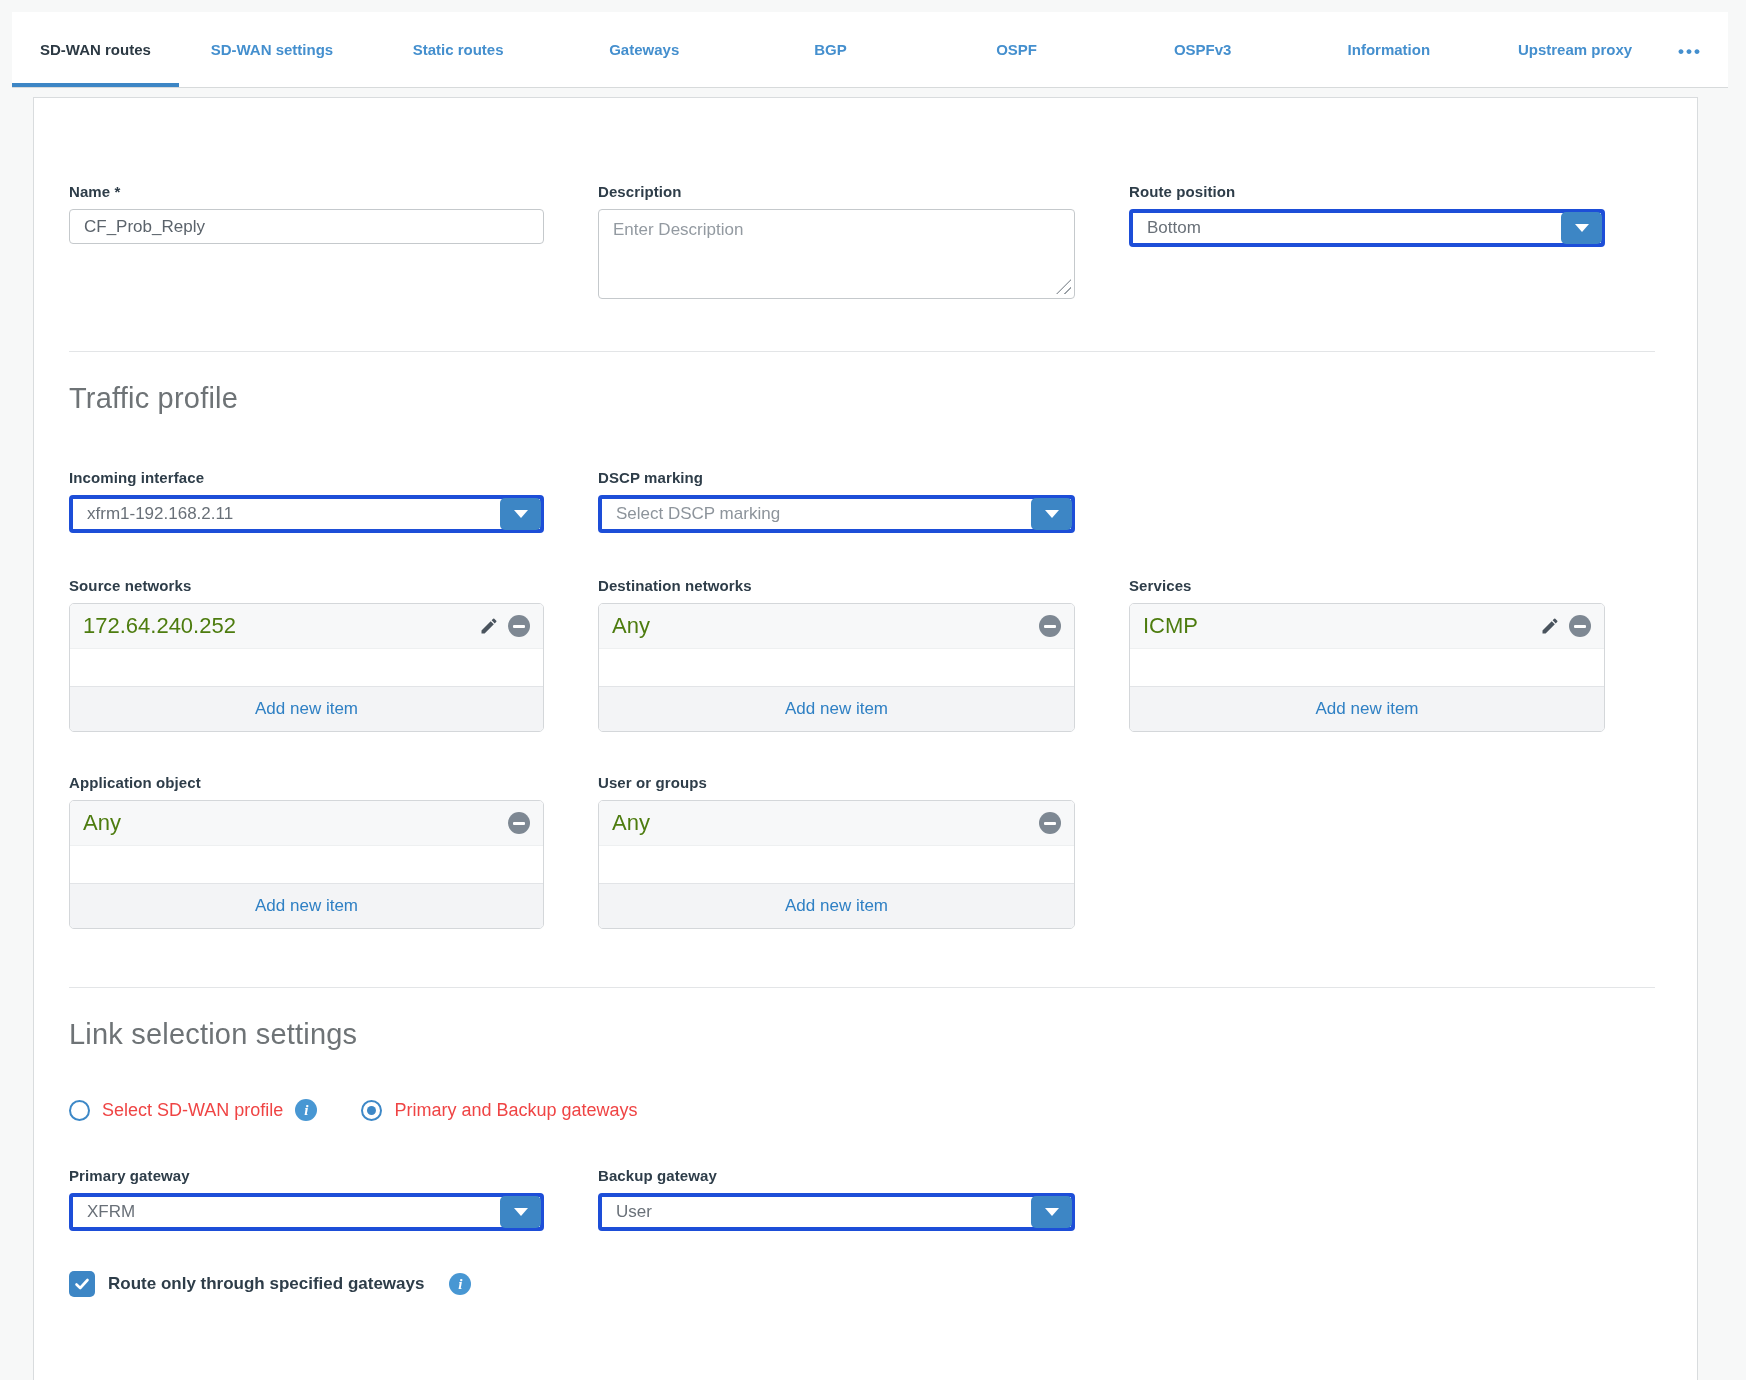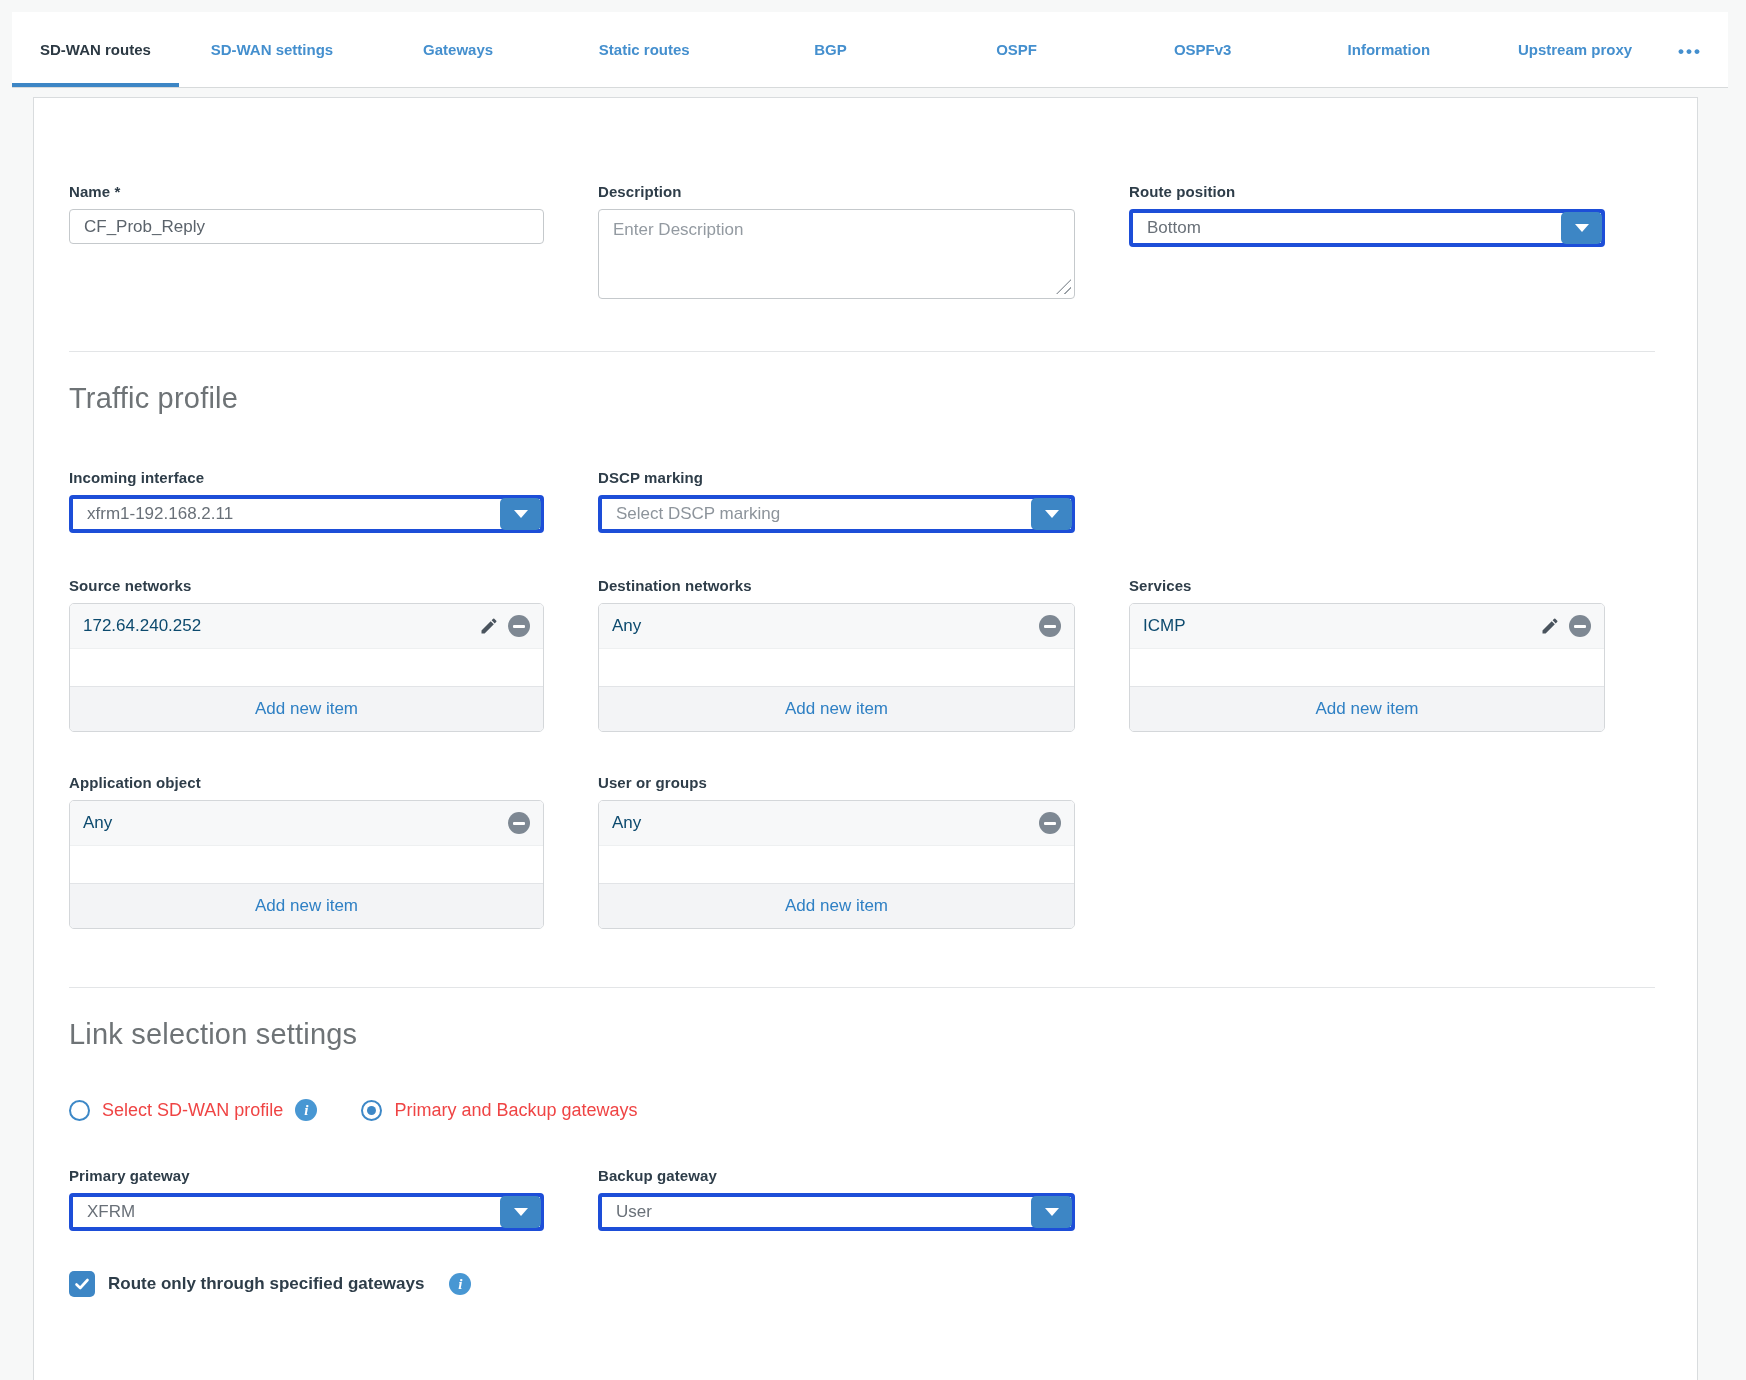--- a/index.html
+++ b/index.html
@@ -109,21 +109,21 @@
   .item-box {
     border:1px solid #d4d7da; border-radius:5px;
     overflow:hidden; background:#fff;
     display:flex; flex-direction:column; height:129px;
   }
   .item-row {
     background:#f7f8f9; height:45px; flex:0 0 45px;
     display:flex; align-items:center; padding:0 13px;
     border-bottom:1px solid #eef0f1;
   }
-  .item-row .item-value { font-size:17px; color:#0c4a6e; flex:1 1 auto; }
+  .item-row .item-value { font-size:22px; color:#4d7c0f; flex:1 1 auto; }
   .item-actions { display:flex; align-items:center; gap:9px; }
   .pencil-icon { width:20px; height:20px; cursor:pointer; }
   .pencil-icon svg { width:20px; height:20px; fill:#4a545e; }
   .minus-icon {
     width:22px; height:22px; border-radius:50%; background:#7e8893;
     position:relative; cursor:pointer;
   }
   .minus-icon::after {
     content:""; position:absolute; left:5px; right:5px; top:9.5px; height:3px;
     background:#fff; border-radius:1px;
@@ -162,22 +162,22 @@
   }
   .checkbox svg { width:16px; height:16px; }
   .check-label { font-size:17px; font-weight:700; color:#2e3d49; }
 </style>
 </head>
 <body>
 
 <nav class="tabbar">
   <div class="tab first active">SD-WAN routes</div>
   <div class="tab">SD-WAN settings</div>
+  <div class="tab">Static routes</div>
   <div class="tab">Gateways</div>
-  <div class="tab">Static routes</div>
   <div class="tab">BGP</div>
   <div class="tab">OSPF</div>
   <div class="tab">OSPFv3</div>
   <div class="tab">Information</div>
   <div class="tab">Upstream proxy</div>
   <div class="tab-more">•••</div>
 </nav>
 
 <main class="panel">
 

